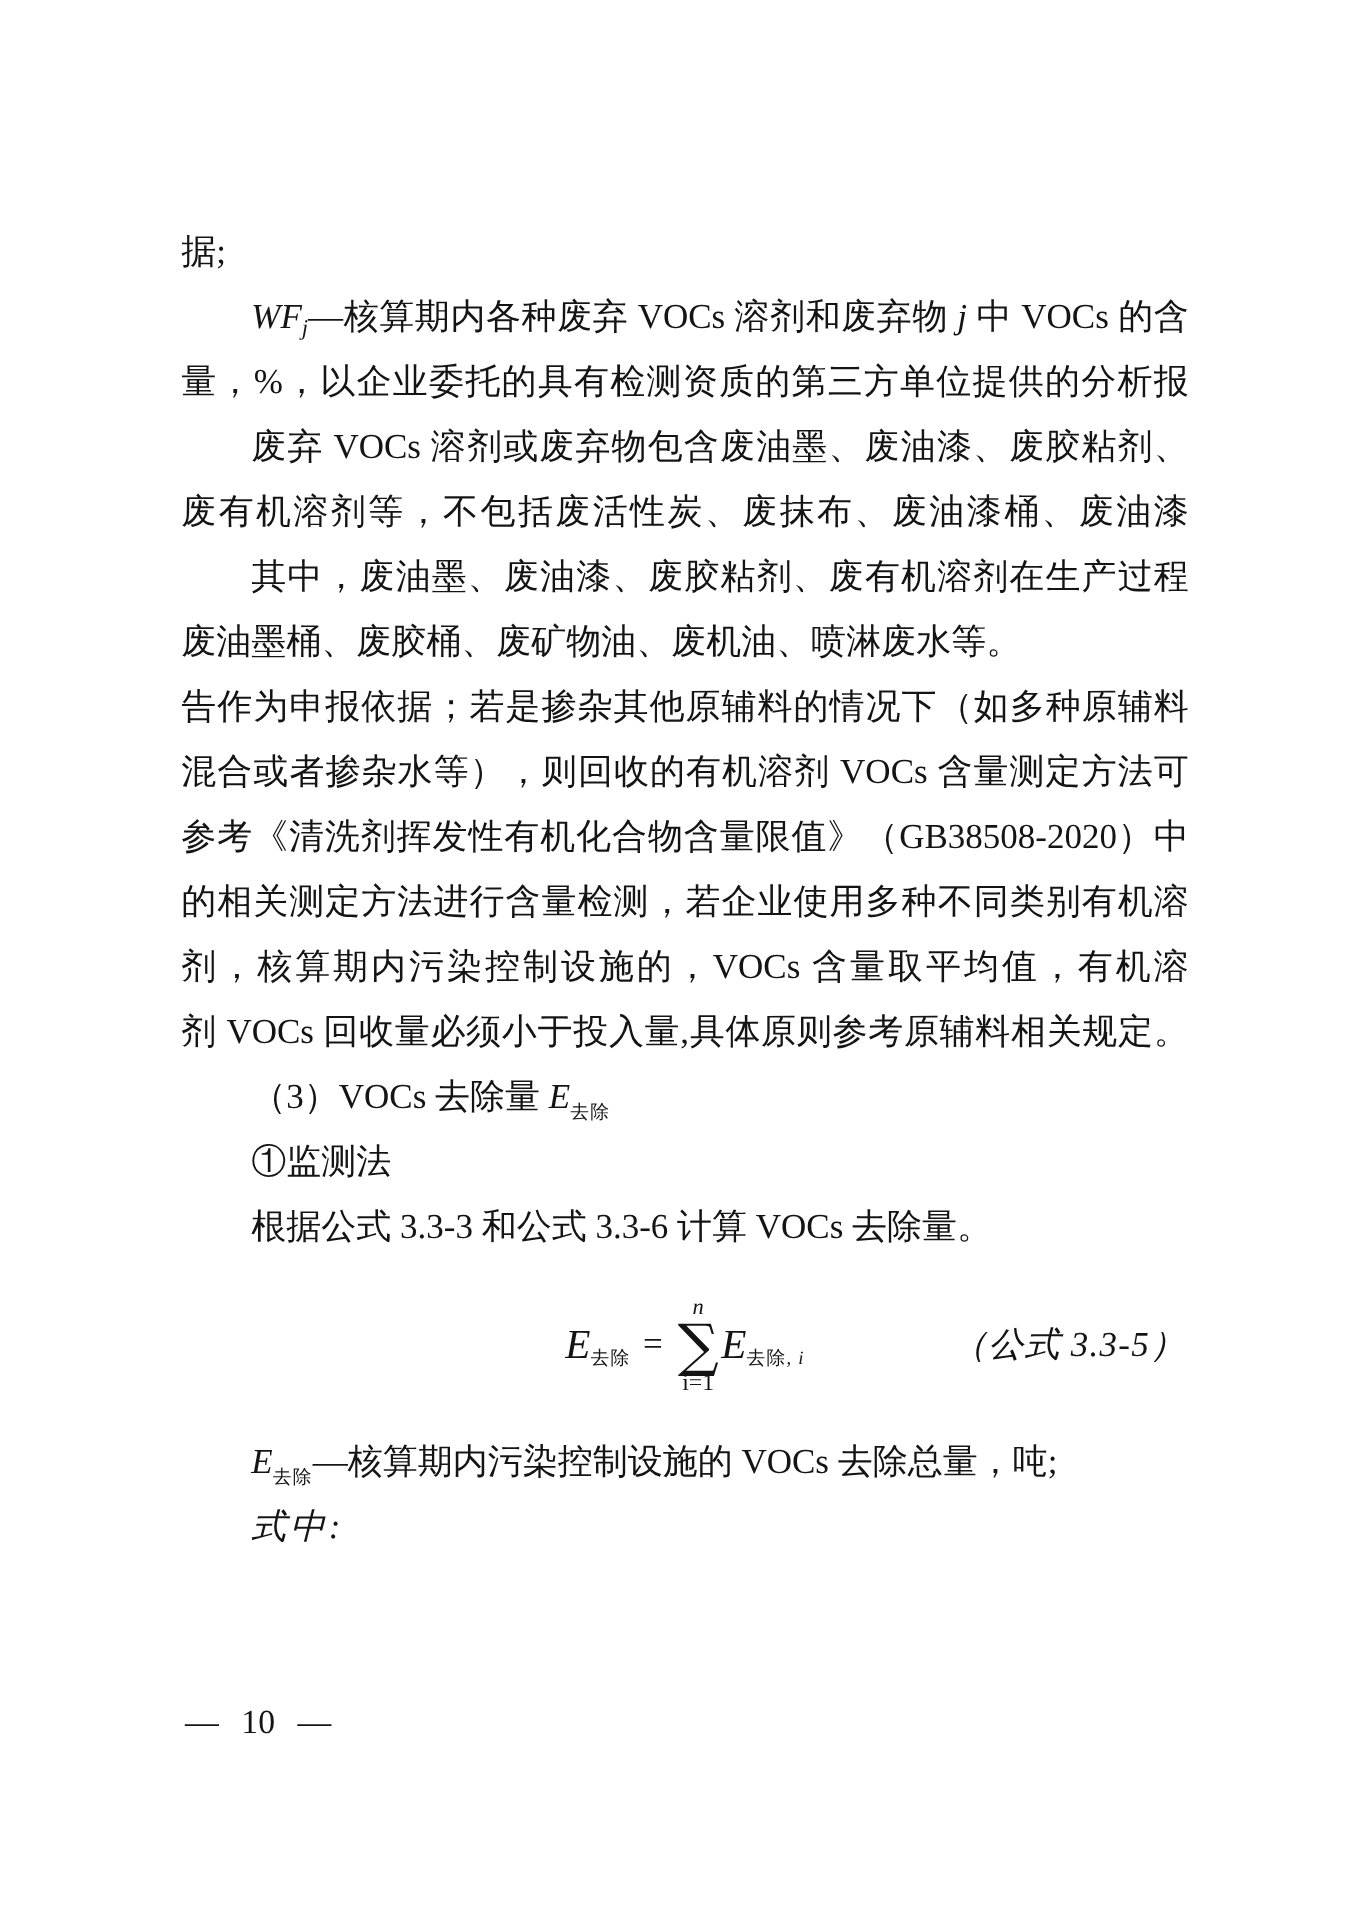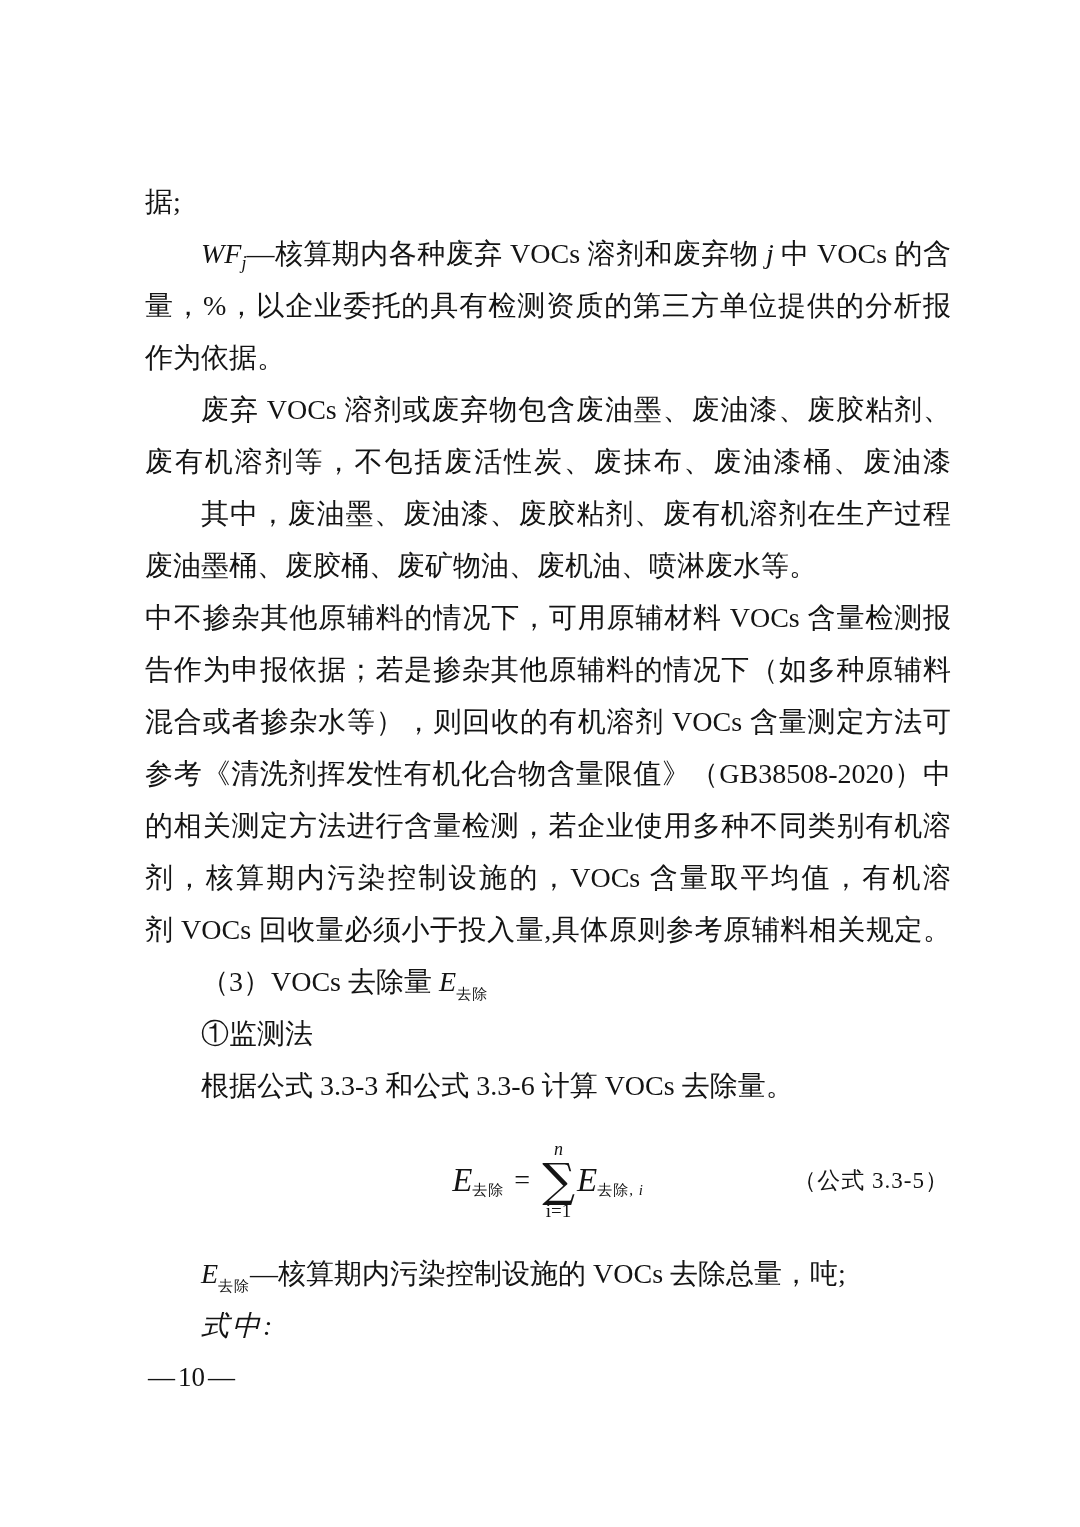--- a/index.html
+++ b/index.html
@@ -105,54 +105,53 @@
   }
   .sigma-inf {
     font-size: 19px;
     line-height: 18px;
   }
   .formula-label {
     position: absolute;
     right: 2px;
     top: 50%;
     transform: translateY(-50%);
-    font-size: 23px;
+    font-size: 28px;
     letter-spacing: 1px;
+    font-style: italic;
   }
   
   .footer {
     position: absolute;
     left: 148px;
     top: 1362px;
     font-size: 27px;
     display: flex;
     align-items: center;
   }
   .footer .dash { letter-spacing: 0; }
-  .footer .pagenum { margin: 0 3px; }
+  .footer .pagenum { margin: 0 18px; }
 </style>
 </head>
 <body>
 
 <div class="page">
   <div class="content">
 
     <div class="line">据;</div>
 
     <div class="line ju ind"><span class="lat-it">WF</span><span class="sub-lat">j</span><span>—核算期内各种废弃 VOCs 溶剂和废弃物 </span><span class="lat-it">j</span><span> 中 VOCs 的含</span></div>
 
     <div class="line ju">量，%，以企业委托的具有检测资质的第三方单位提供的分析报告</div>
-    <div class="line">作为依据。</div>
 
     <div class="line ju ind">废弃 VOCs 溶剂或废弃物包含废油墨、废油漆、废胶粘剂、</div>
     <div class="line ju">废有机溶剂等，不包括废活性炭、废抹布、废油漆桶、废油漆渣、</div>
     <div class="line ju ind">其中，废油墨、废油漆、废胶粘剂、废有机溶剂在生产过程</div>
 
     <div class="line">废油墨桶、废胶桶、废矿物油、废机油、喷淋废水等。</div>
-    <div class="line ju">中不掺杂其他原辅料的情况下，可用原辅材料 VOCs 含量检测报</div>
     <div class="line ju">告作为申报依据；若是掺杂其他原辅料的情况下（如多种原辅料</div>
     <div class="line ju">混合或者掺杂水等），则回收的有机溶剂 VOCs 含量测定方法可</div>
     <div class="line ju">参考《清洗剂挥发性有机化合物含量限值》（GB38508-2020）中</div>
     <div class="line ju">的相关测定方法进行含量检测，若企业使用多种不同类别有机溶</div>
     <div class="line ju">剂，核算期内污染控制设施的，VOCs 含量取平均值，有机溶</div>
     <div class="line ju">剂 VOCs 回收量必须小于投入量,具体原则参考原辅料相关规定。</div>
 
     <div class="line ind"><span>（3）VOCs 去除量 </span><span class="lat-it">E</span><span class="sub-cjk">去除</span></div>
 
     <div class="line ind">①监测法</div>

